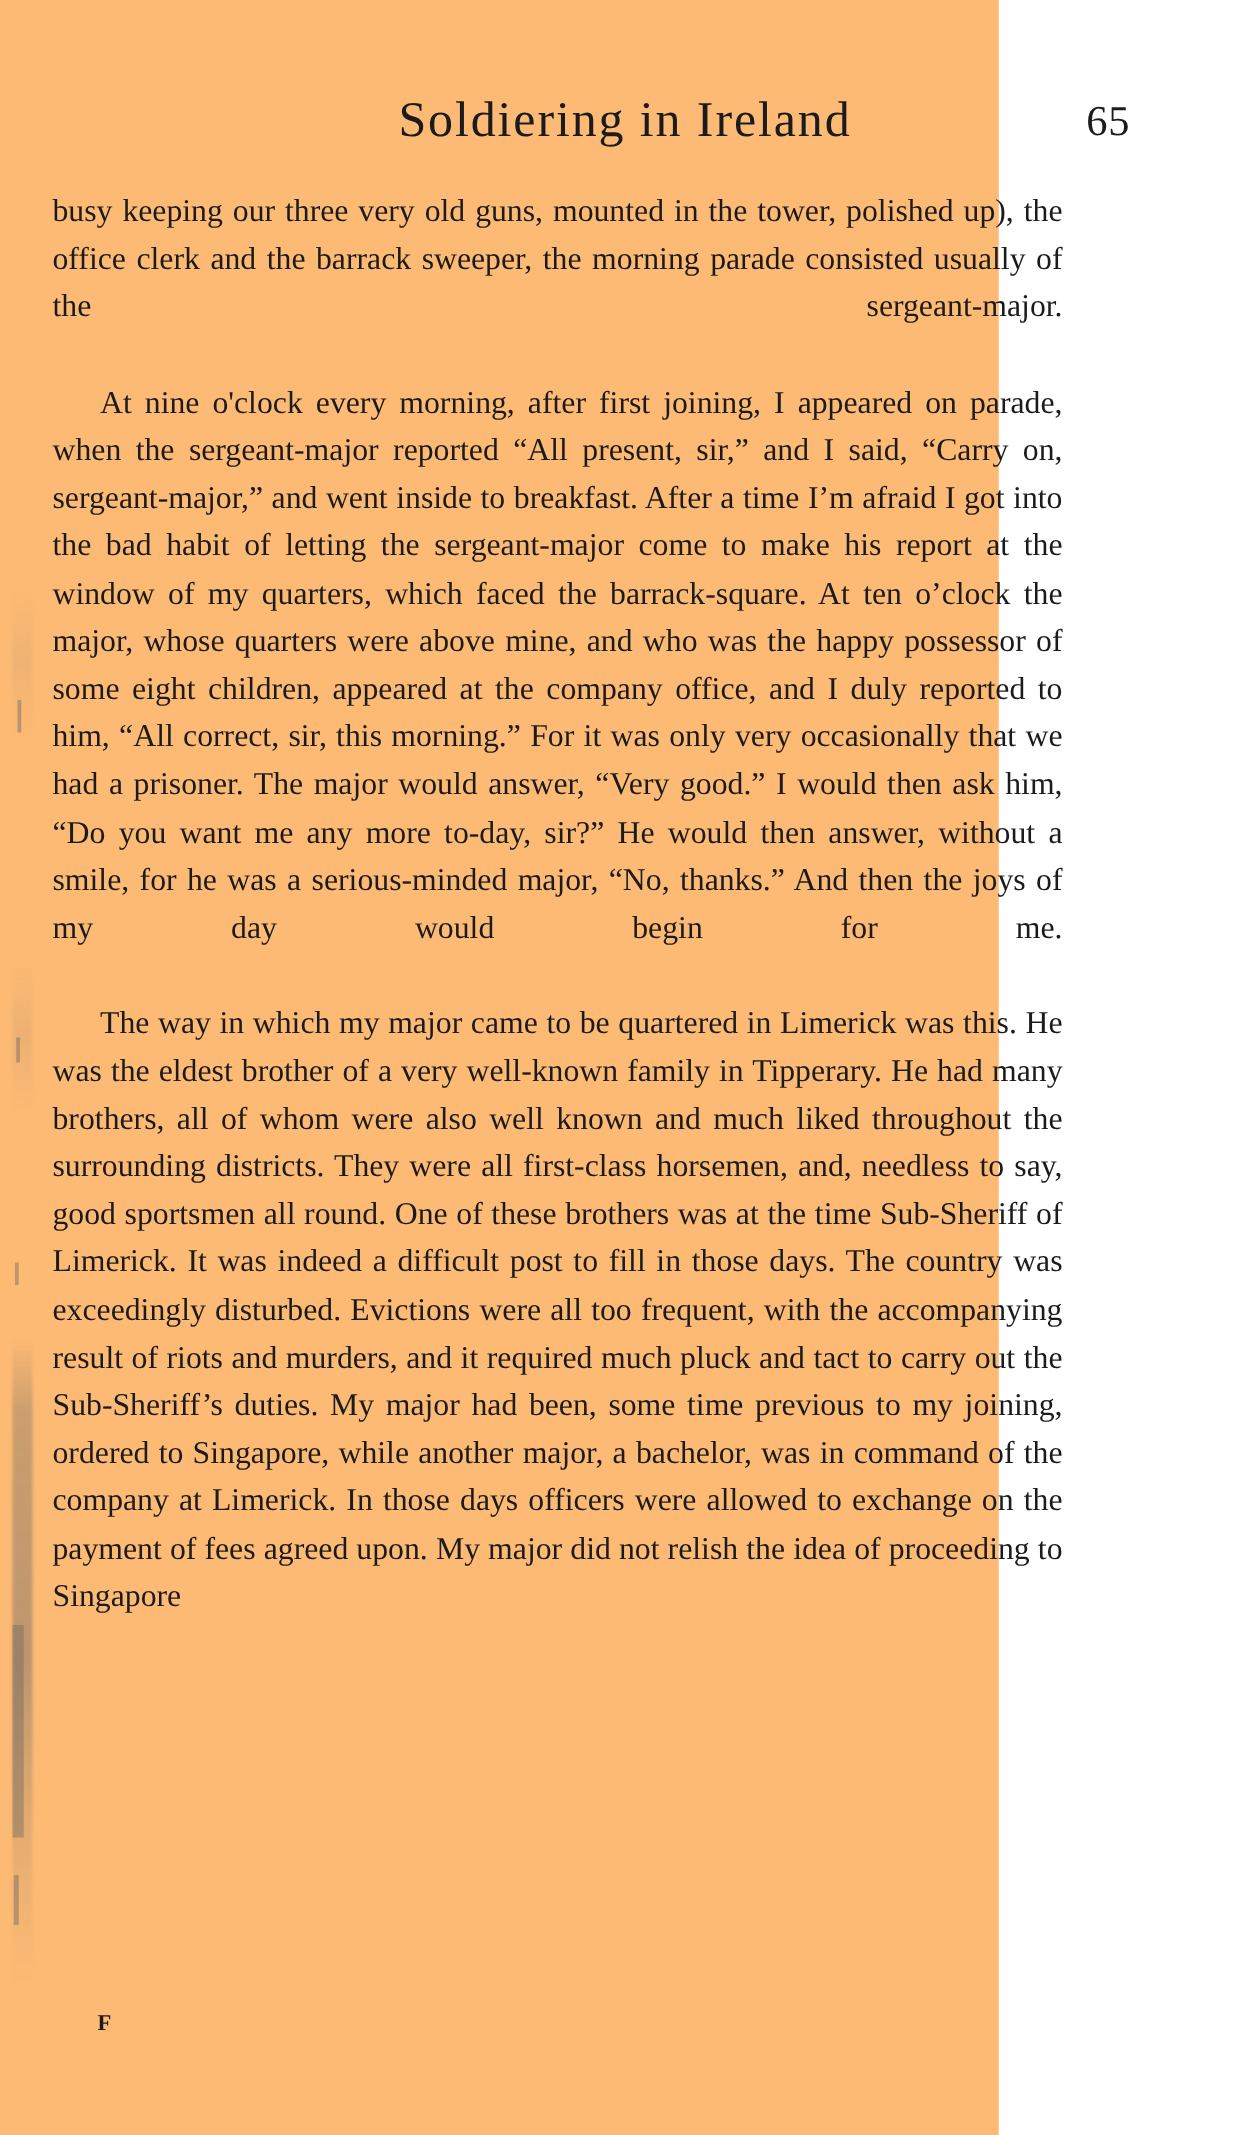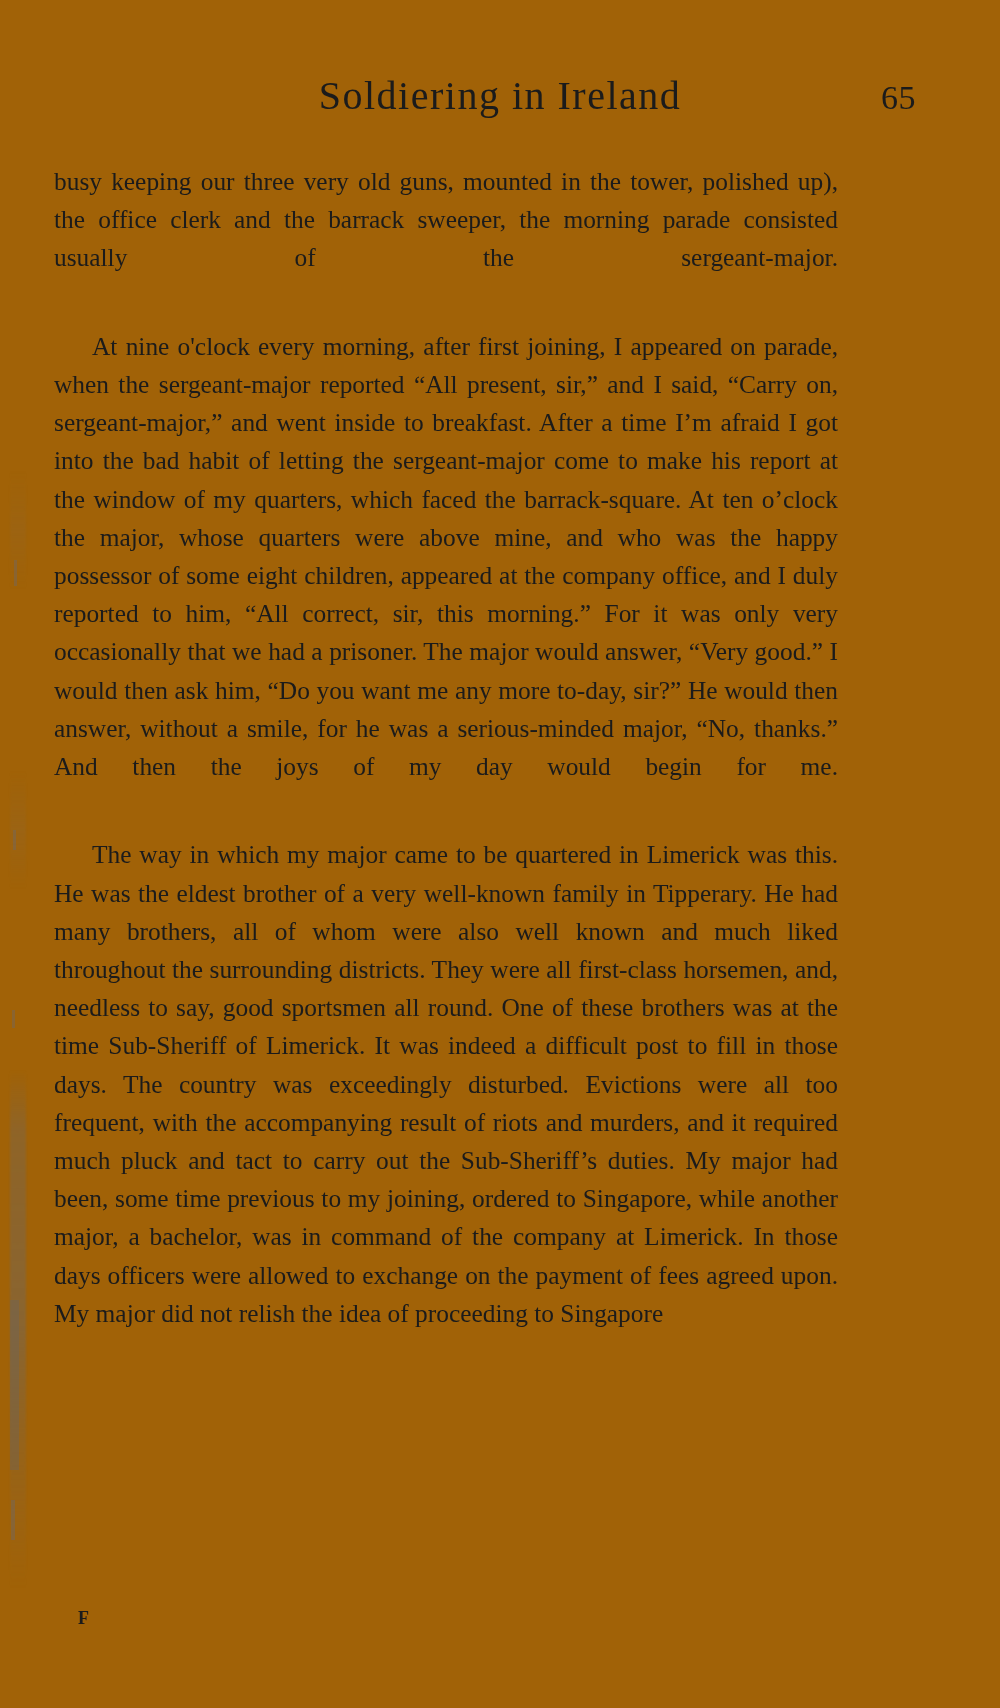--- a/index.html
+++ b/index.html
@@ -12,23 +12,23 @@
     height: 1708px;
     position: relative;
     font-family: "Liberation Serif", serif;
     color: #1b1b1b;
     overflow: hidden;
   }
 
   .page {
     position: absolute;
     left: 0; top: 0;
-    width: 1000px;
+    width: 799px;
     height: 1708px;
-    background: #a16207;
+    background: #fdba74;
   }
 
   
   .scan-edge {
     position: absolute;
     left: 10px;
     top: 470px;
     width: 16px;
     height: 1120px;
     background: linear-gradient(to bottom,
@@ -63,38 +63,38 @@
     align-items: baseline;
     justify-content: center;
   }
   .header-title {
     font-size: 40px;
     letter-spacing: 1.5px;
     white-space: nowrap;
   }
   .page-number {
     position: absolute;
-    right: 4px;
+    right: 16px;
     bottom: 2px;
     font-size: 34px;
     letter-spacing: 0.5px;
   }
 
   .body-text {
     position: absolute;
     left: 42px;
     top: 150px;
     width: 808px;
     font-size: 25.4px;
     line-height: 38.2px;
     text-align: justify;
     text-justify: inter-word;
   }
   .body-text p {
-    margin: 12px;
+    margin: 0;
   }
   .body-text p.indent {
     text-indent: 38px;
     font-family: Liberation Serif, serif;
   }
 
   
   .body-text p::after {
     content: "";
     display: inline-block;

